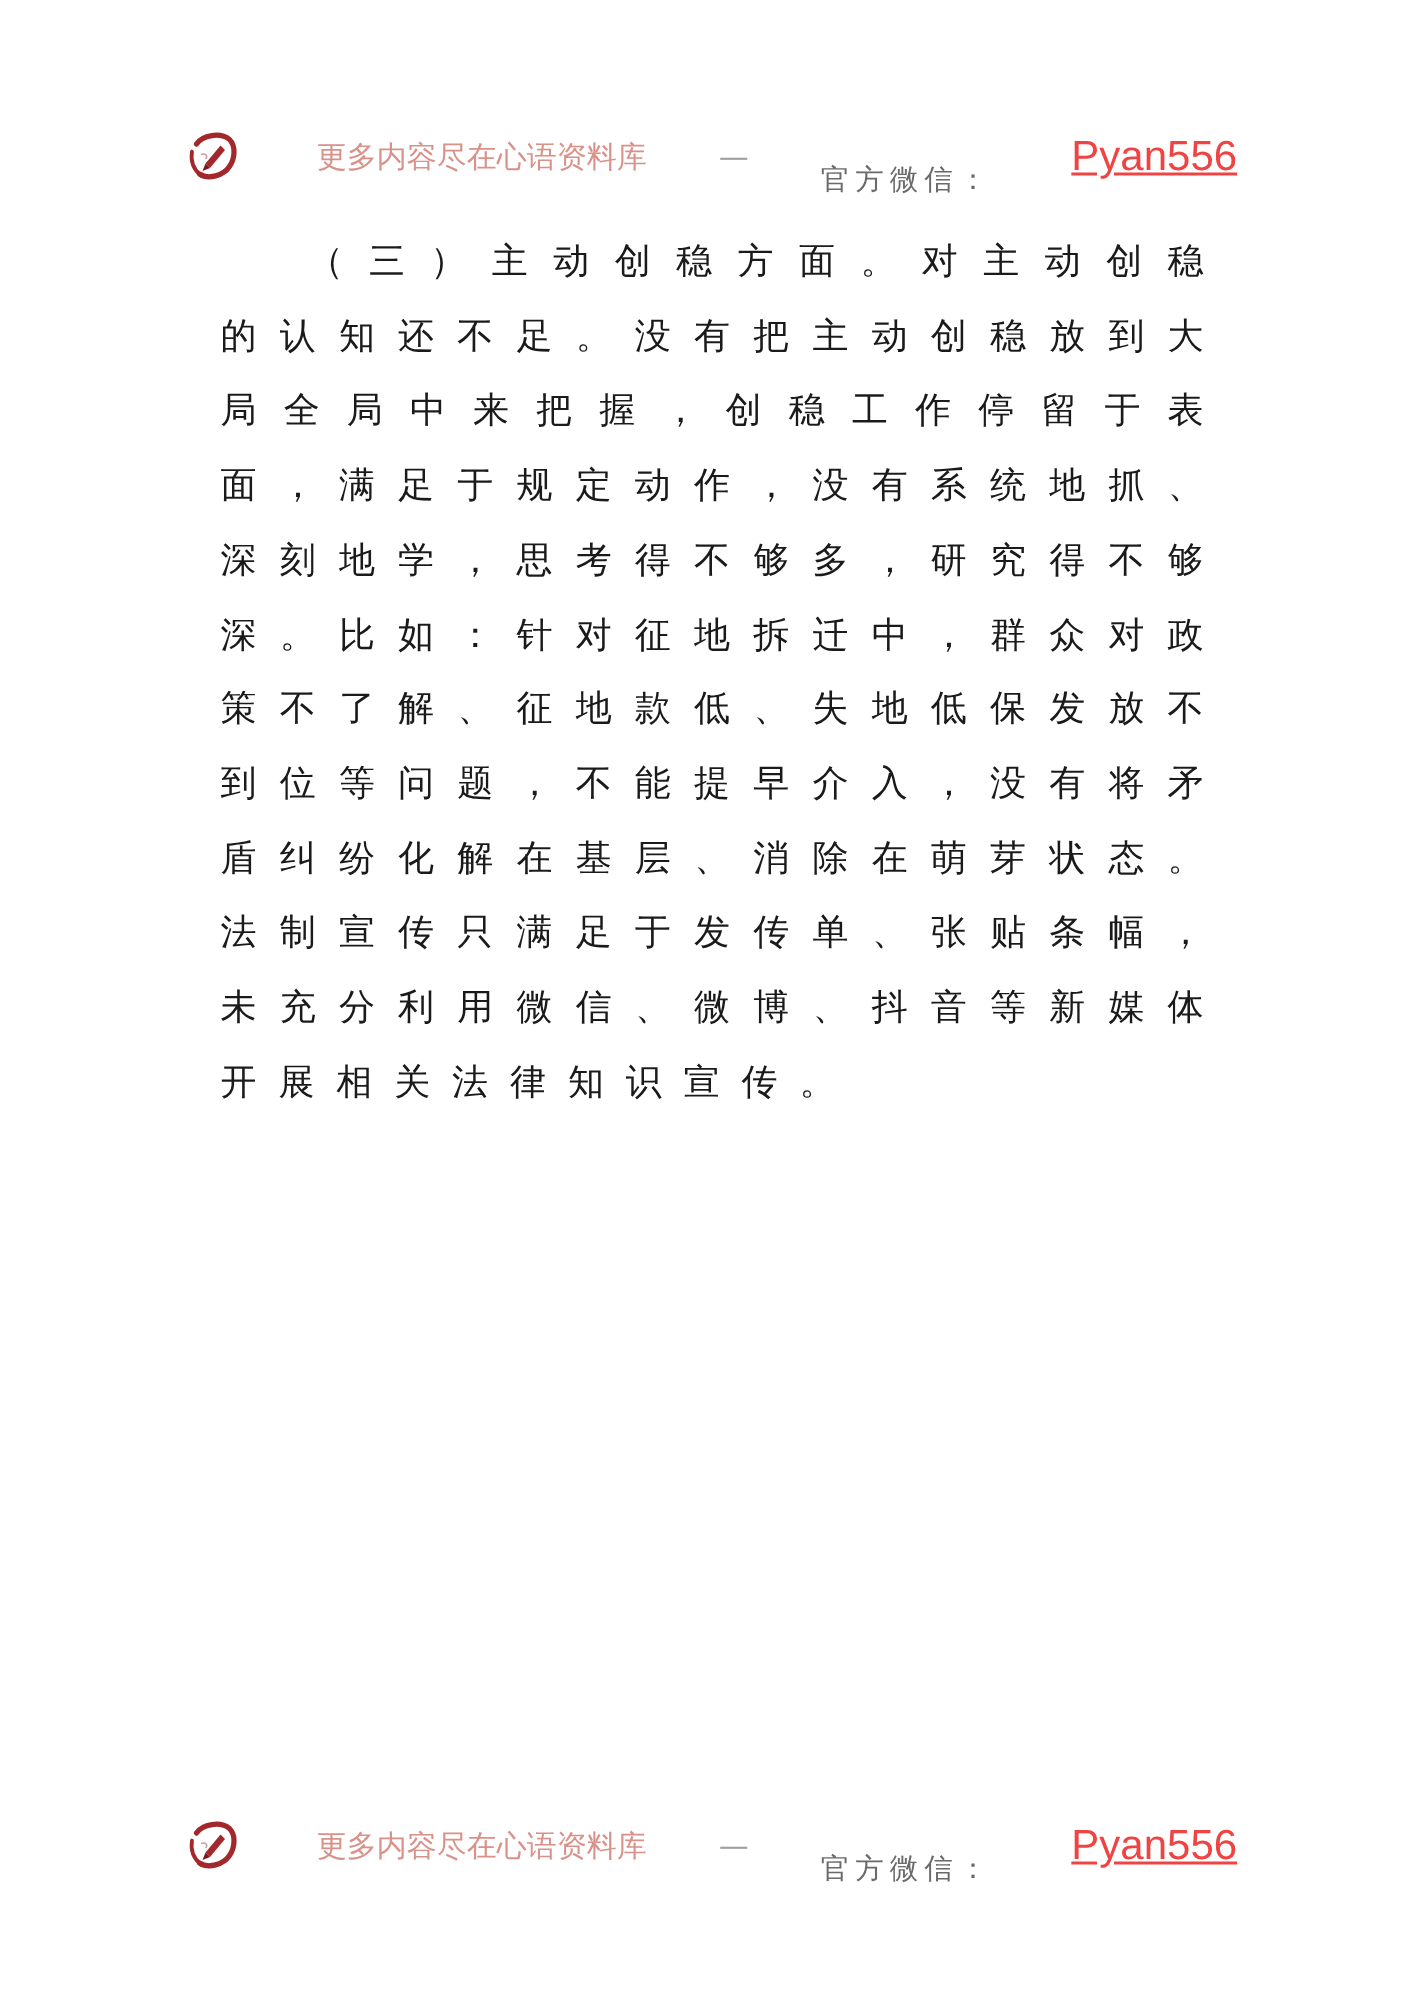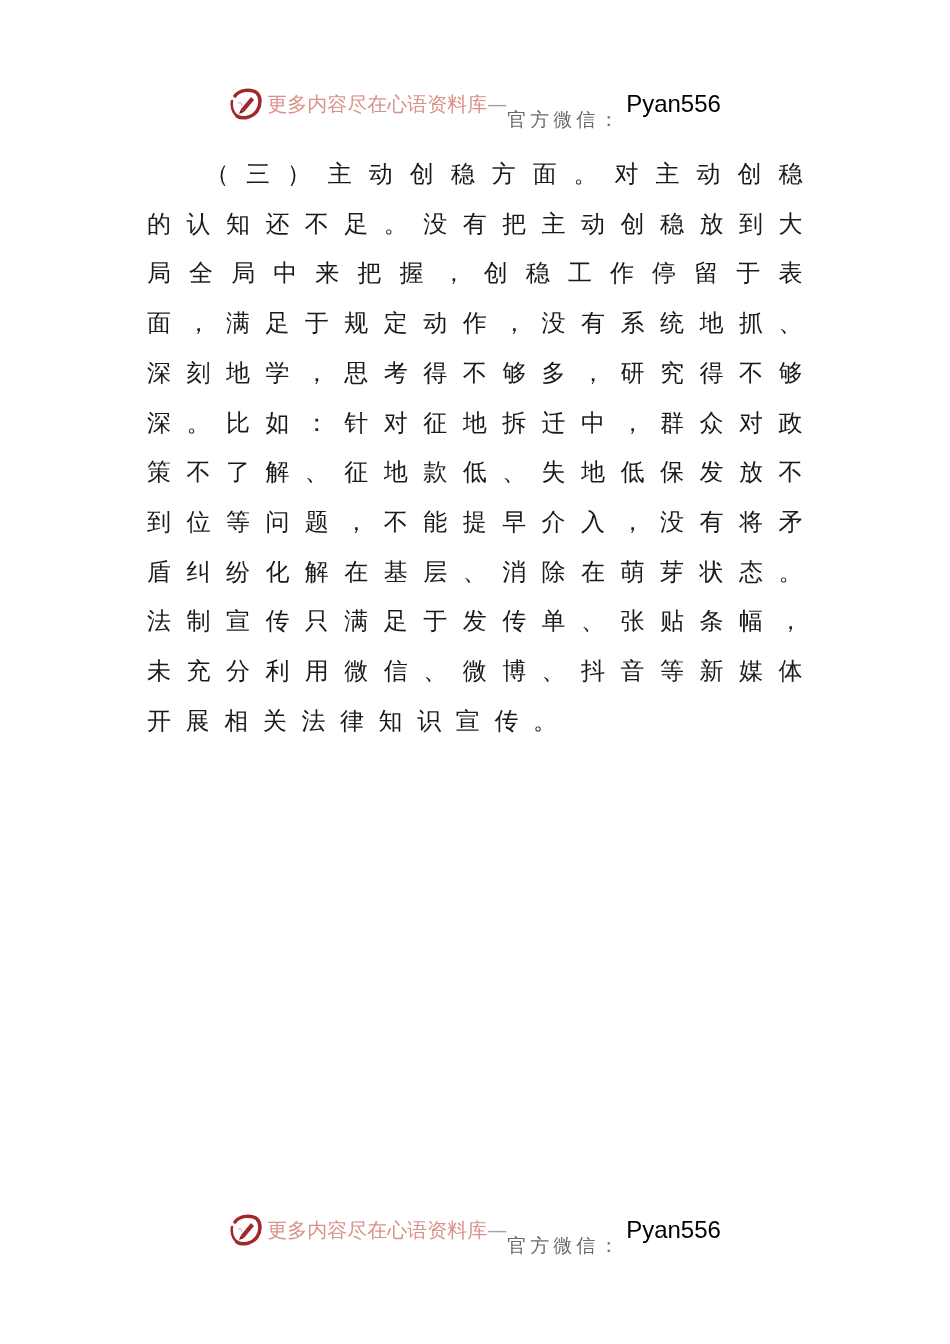--- a/index.html
+++ b/index.html
@@ -16,20 +16,21 @@
     }
     .watermark {
       position: absolute;
       left: 0;
       width: 950px;
       height: 40px;
       display: flex;
       align-items: center;
       justify-content: center;
       white-space: nowrap;
+      gap: 48px;
     }
     .watermark.top { top: 84px; }
     .watermark.bottom { top: 1210px; }
     .wm-icon {
       width: 34px;
       height: 34px;
       margin-right: 4px;
       display: inline-block;
     }
     .wm-red {
@@ -43,24 +44,25 @@
       font-size: 20px;
     }
     .wm-gray {
       color: #6a6a6a;
       font-family: "DejaVu Serif", serif;
       font-size: 19px;
       letter-spacing: 4px;
       margin-top: 32px;
     }
     .wm-id {
-      color: #000000;
+      color: #ef4444;
       font-family: "Liberation Sans", sans-serif;
-      font-size: 24px;
+      font-size: 28px;
       margin-left: 4px;
+      text-decoration: underline;
     }
     .content {
       position: absolute;
       left: 147px;
       top: 150px;
       width: 670px;
     }
     .para {
       margin: 0;
       font-family: "DejaVu Sans", sans-serif;

